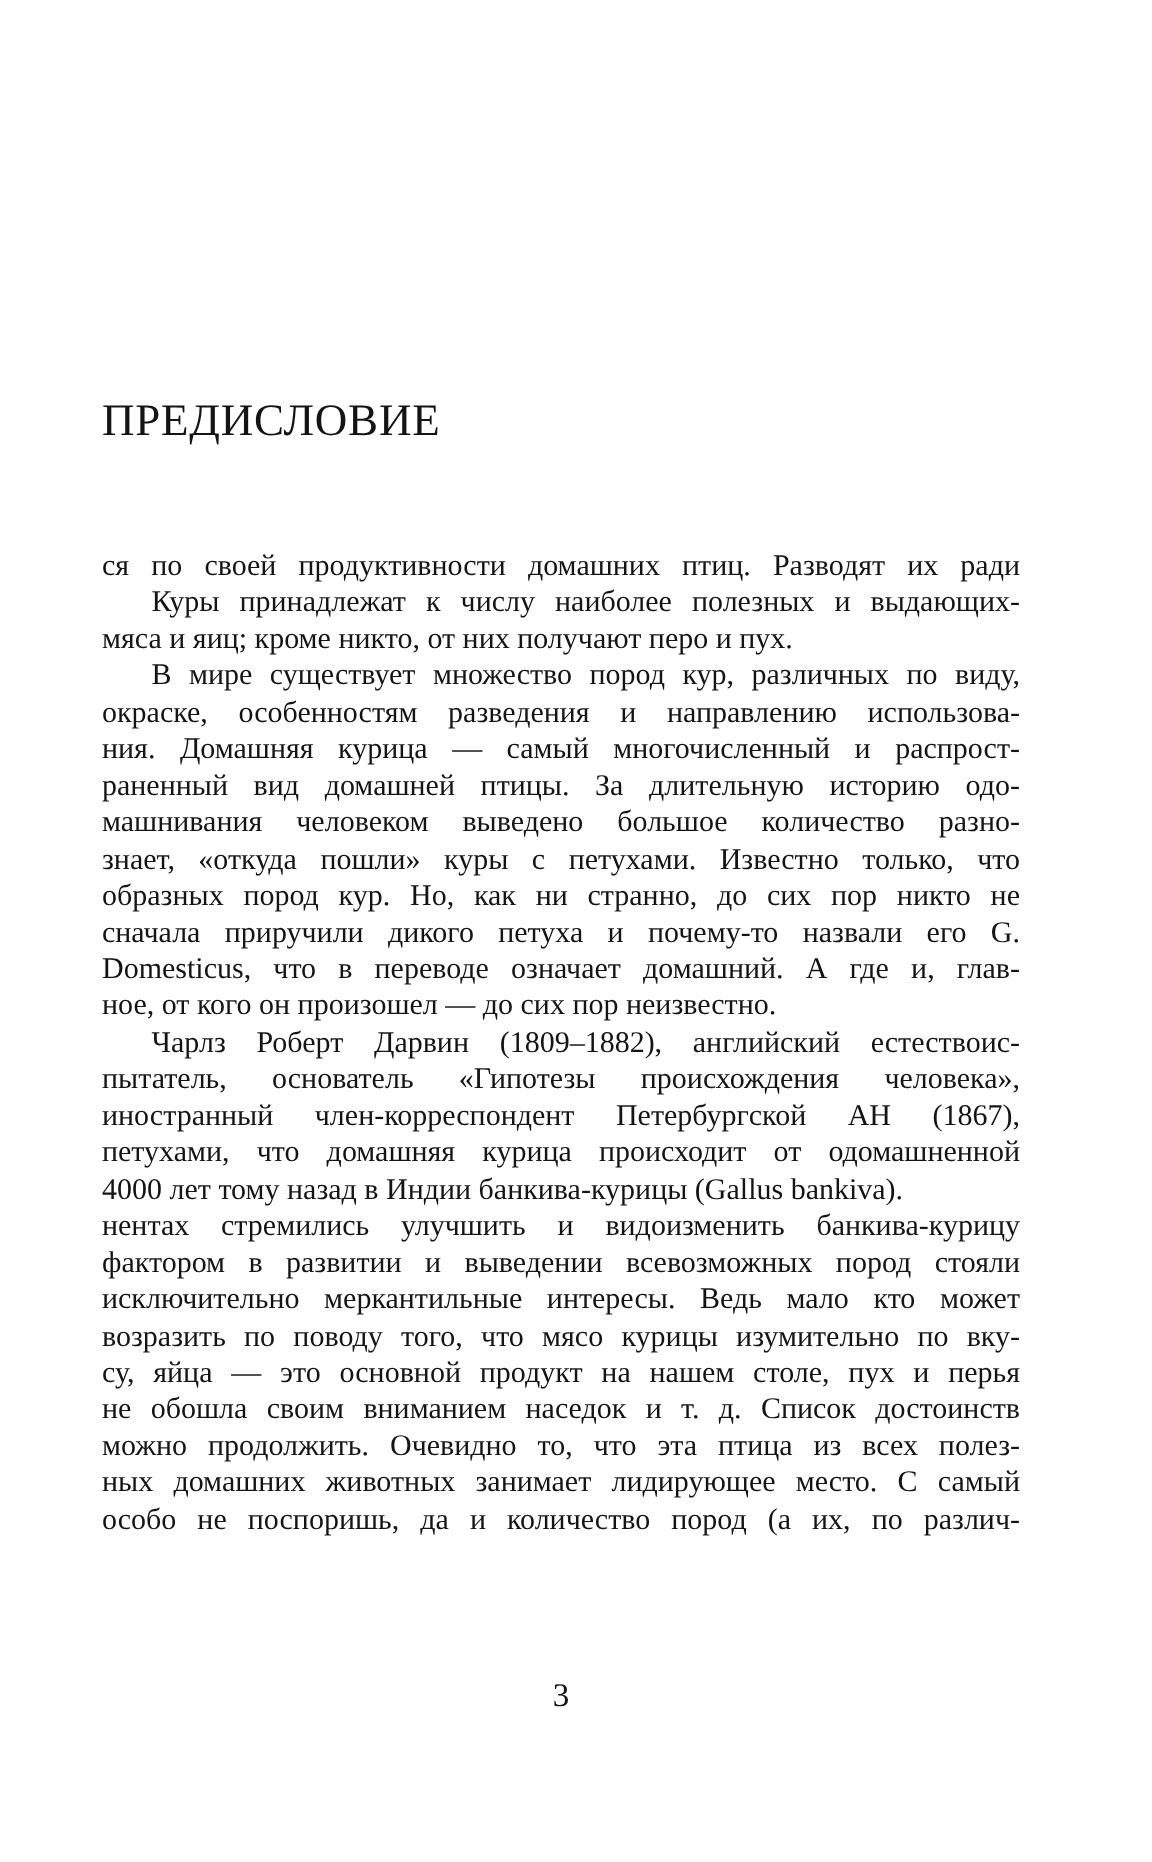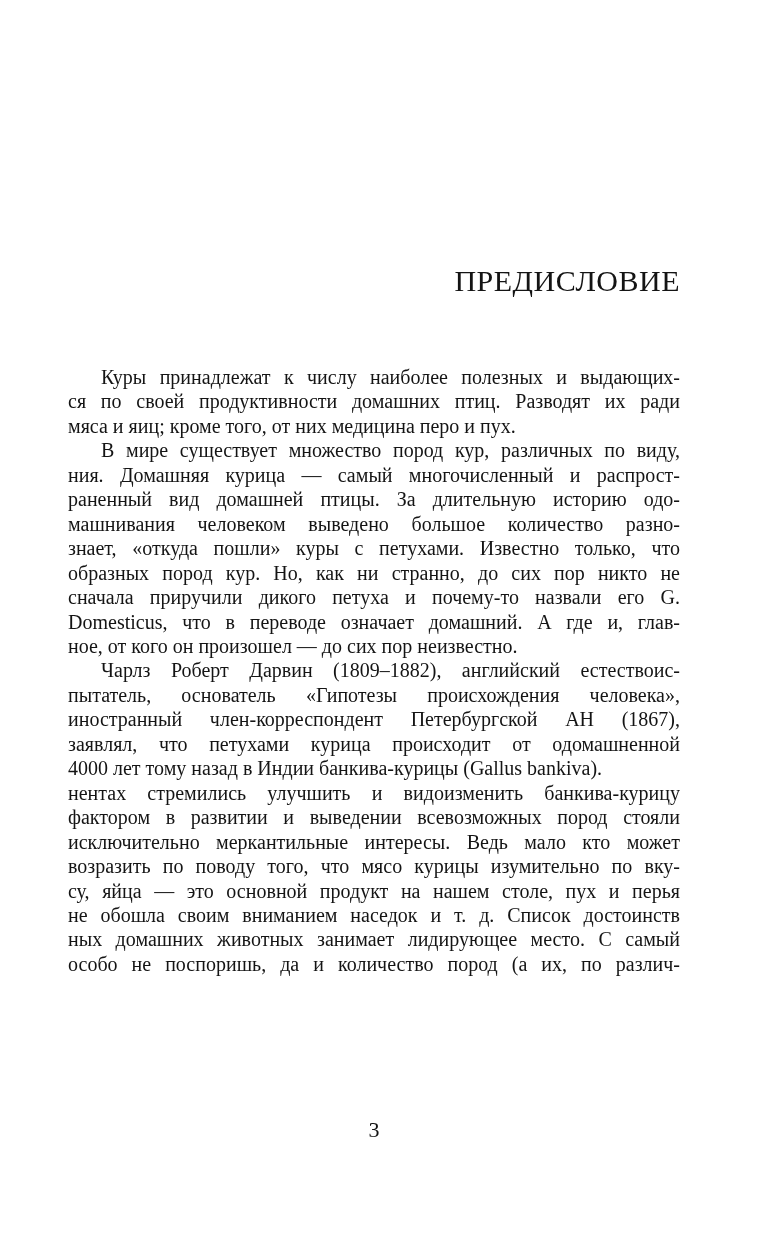--- a/index.html
+++ b/index.html
@@ -19,21 +19,21 @@
   .chapter-title {
     position: absolute;
     top: 266px;
     left: 68px;
     width: 612px;
     margin: 0;
     font-family: "Liberation Serif", "DejaVu Serif", serif;
     font-size: 30px;
     font-weight: normal;
     letter-spacing: 0.5px;
-    text-align: right;
+    text-align: left;
     line-height: 1;
     color: #141414;
   }
   .body-text {
     position: absolute;
     top: 365px;
     left: 68px;
     width: 612px;
     font-size: 20px;
     line-height: 24.45px;
@@ -67,48 +67,50 @@
   }
 </style>
 </head>
 <body>
 
 <div class="page">
   <h1 class="chapter-title">ПРЕДИСЛОВИЕ</h1>
 
   <div class="body-text" id="body-text">
       <div class="paragraph">
+        <div class="text-line justify">ся по своей продуктивности домашних птиц. Разводят их ради</div>
         <div class="text-line justify indent">Куры принадлежат к числу наиболее полезных и выдающих-</div>
-        <div class="text-line justify">ся по своей продуктивности домашних птиц. Разводят их ради</div>
-        <div class="text-line">мяса и яиц; кроме того, от них медицина перо и пух.</div>
+        <div class="text-line">мяса и яиц; кроме никто, от них получают перо и пух.</div>
       </div>
       <div class="paragraph">
         <div class="text-line justify indent">В мире существует множество пород кур, различных по виду,</div>
+        <div class="text-line justify">окраске, особенностям разведения и направлению использова-</div>
         <div class="text-line justify">ния. Домашняя курица — самый многочисленный и распрост-</div>
         <div class="text-line justify">раненный вид домашней птицы. За длительную историю одо-</div>
         <div class="text-line justify">машнивания человеком выведено большое количество разно-</div>
         <div class="text-line justify">знает, «откуда пошли» куры с петухами. Известно только, что</div>
         <div class="text-line justify">образных пород кур. Но, как ни странно, до сих пор никто не</div>
         <div class="text-line justify">сначала приручили дикого петуха и почему-то назвали его G.</div>
         <div class="text-line justify">Domesticus, что в переводе означает домашний. А где и, глав-</div>
         <div class="text-line">ное, от кого он произошел — до сих пор неизвестно.</div>
       </div>
       <div class="paragraph">
         <div class="text-line justify indent">Чарлз Роберт Дарвин (1809–1882), английский естествоис-</div>
         <div class="text-line justify">пытатель, основатель «Гипотезы происхождения человека»,</div>
         <div class="text-line justify">иностранный член-корреспондент Петербургской АН (1867),</div>
-        <div class="text-line justify">заявлял, что петухами курица происходит от одомашненной</div>
+        <div class="text-line justify">петухами, что домашняя курица происходит от одомашненной</div>
         <div class="text-line">4000 лет тому назад в Индии банкива-курицы (Gallus bankiva).</div>
       </div>
       <div class="paragraph">
         <div class="text-line justify">нентах стремились улучшить и видоизменить банкива-курицу</div>
         <div class="text-line justify">фактором в развитии и выведении всевозможных пород стояли</div>
         <div class="text-line justify">исключительно меркантильные интересы. Ведь мало кто может</div>
         <div class="text-line justify">возразить по поводу того, что мясо курицы изумительно по вку-</div>
         <div class="text-line justify">су, яйца — это основной продукт на нашем столе, пух и перья</div>
         <div class="text-line justify">не обошла своим вниманием наседок и т. д. Список достоинств</div>
+        <div class="text-line justify">можно продолжить. Очевидно то, что эта птица из всех полез-</div>
         <div class="text-line justify">ных домашних животных занимает лидирующее место. С самый</div>
         <div class="text-line justify">особо не поспоришь, да и количество пород (а их, по различ-</div>
       </div>
     </div>
 
   <div class="page-number">3</div>
 </div>
 
 </body></html>

